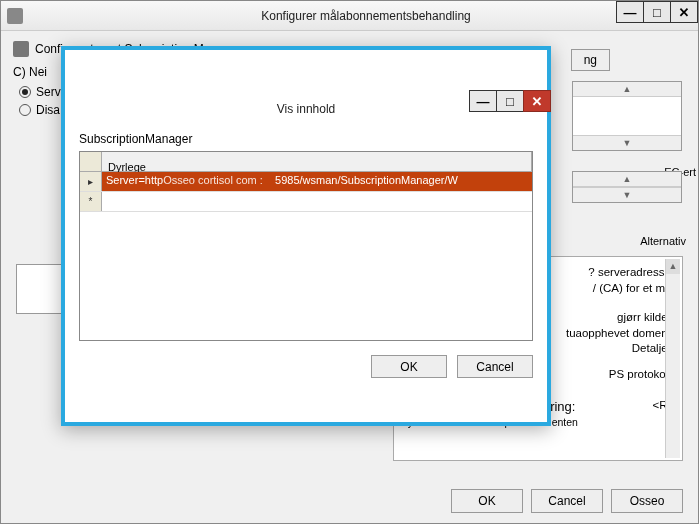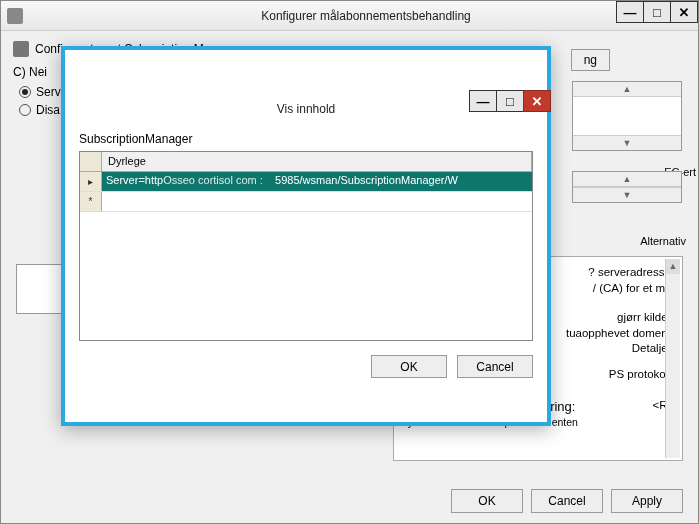--- a/index.html
+++ b/index.html
@@ -165,23 +165,23 @@
   .grid-head {
     display:flex; height:20px;
     background:#f0f0f0;
     border-bottom:1px solid #aaa;
     font-size:11px;
   }
   .grid-head .rowhdr, .grid-row .rowhdr {
     width:22px; border-right:1px solid #aaa; background:#ece9d8;
     display:flex;align-items:center;justify-content:center;font-size:10px;color:#333;
   }
-  .grid-head .col { flex:1; padding:3px 6px; border-right:1px solid #aaa;}
+  .grid-head .col { flex:1; padding:9px 6px; border-right:1px solid #aaa;}
   .grid-row { display:flex; height:20px; border-bottom:1px solid #ddd; }
-  .grid-row.sel .cell { background:#0f766e; color:#fff; }
+  .grid-row.sel .cell { background:#c2410c; color:#fff; }
   .grid-row .cell { flex:1; padding:2px 4px; font-size:11px; white-space:nowrap; overflow:hidden;}
   .grid-row .cell .dim { opacity:.85;}
   .modal-buttons {
     display:flex; justify-content:flex-end; gap:10px;
     margin-top:14px;
   }
   .modal-buttons .btn { width:76px; justify-content:center; height:23px;}
   .gap-right {
     position:absolute; right:88px; top:48px;
   }
@@ -259,21 +259,21 @@
     <div style="font-size:10.5px">nytt intervall i &lt;thumb print av klienten</div>
     <div class="sc">
       <div class="ar">▲</div>
       <div style="flex:1"></div>
     </div>
   </div>
 
   <div class="bottom-buttons">
     <button class="btn">OK</button>
     <button class="btn">Cancel</button>
-    <button class="btn">Apply</button>
+    <button class="btn">Osseo</button>
   </div>
 
   <div class="modal">
     <div class="modal-title">
       <span class="title">Vis innhold</span>
       <div class="win-controls">
         <div class="win-btn">—</div>
         <div class="win-btn">□</div>
         <div class="win-btn red">✕</div>
       </div>

